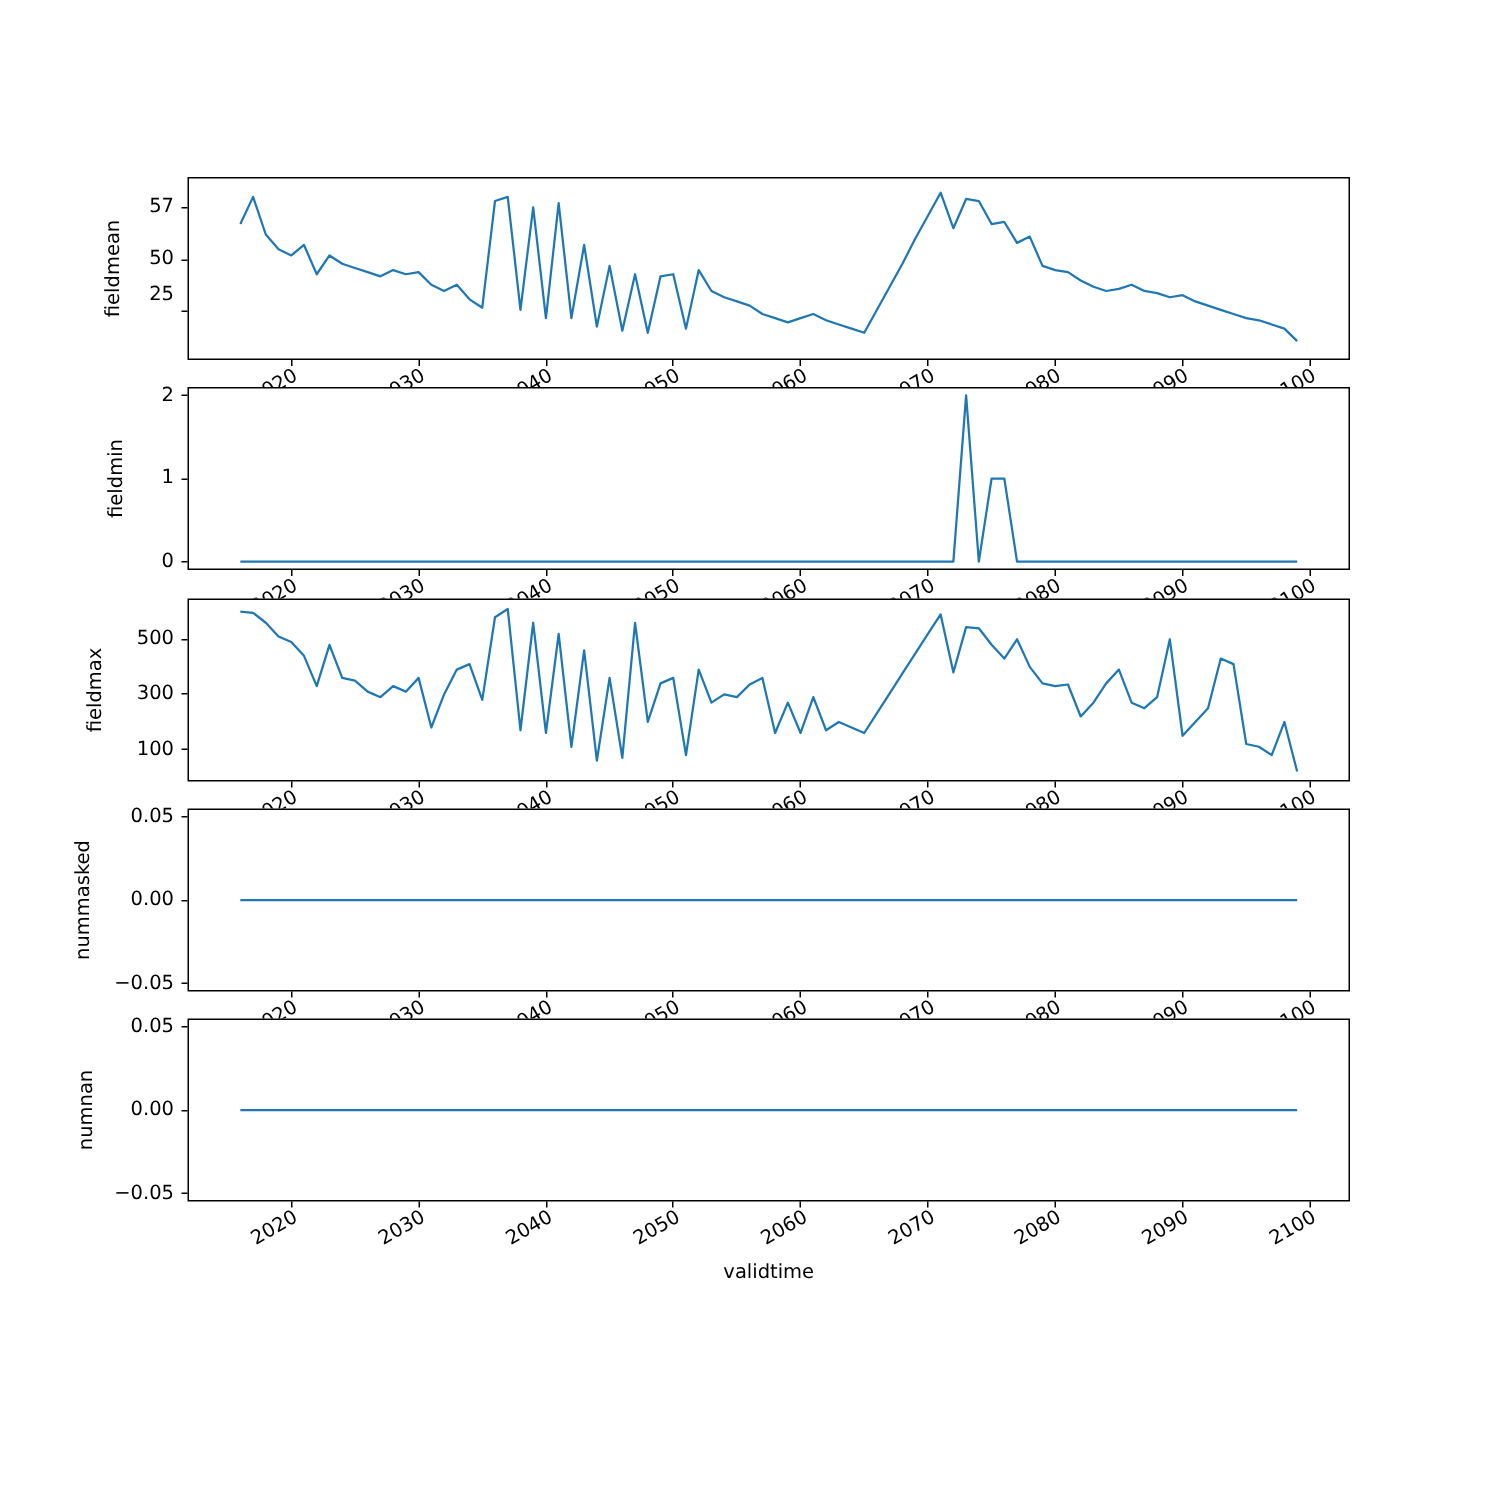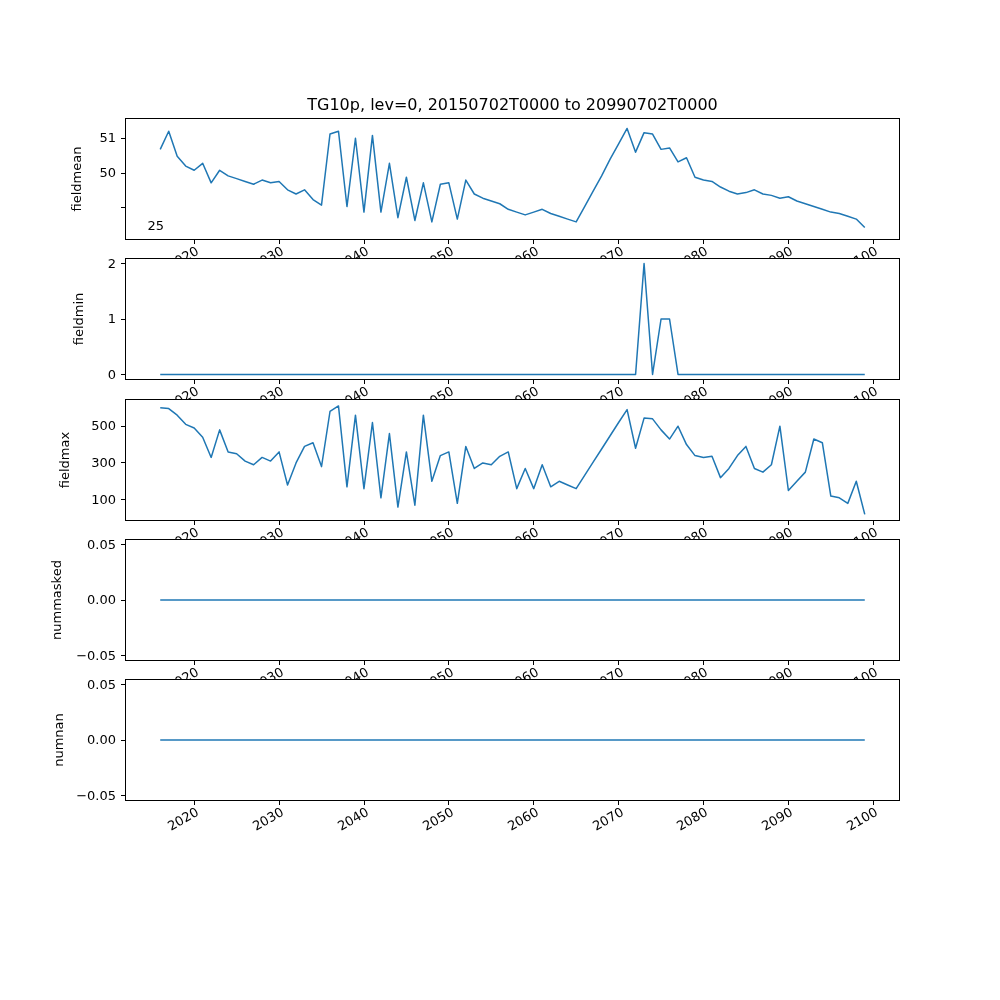--- a/index.html
+++ b/index.html
@@ -23,35 +23,34 @@
     position:absolute;font-size:13px;line-height:13px;white-space:nowrap;
     transform:rotate(-30deg);transform-origin:100% 0;
   }
   .tickmark{position:absolute;background:#000;}
   .xlabel{position:absolute;left:125px;width:775px;top:841px;text-align:center;font-size:13px;}
 </style>
 </head>
 <body>
 
 <div class="fig">
-  <div class="title">TG10p, lev=0, 20150702T0000 to 20990702T0000</div>
 
   <div class="panel-layer" style="z-index:1">
     <div class="frame" style="top: 118px;">
       <svg class="plot" viewBox="0 0 775 122" preserveAspectRatio="none">
           <polyline points="35.23,31.37 43.72,13.25 52.20,38.34 60.69,48.10 69.18,52.29 77.67,45.31 86.16,64.83 94.65,52.29 103.14,57.86 111.62,60.65 120.11,63.44 128.60,66.23 137.09,62.05 145.58,64.83 154.07,63.44 162.55,71.81 171.04,75.99 179.53,71.81 188.02,81.57 196.51,87.14 205.00,16.03 213.49,13.25 221.97,88.54 230.46,20.22 238.95,94.11 247.44,17.43 255.93,94.11 264.42,45.31 272.91,99.69 281.39,59.26 289.88,102.48 298.37,64.83 306.86,103.87 315.35,66.23 323.84,64.83 332.32,101.09 340.81,62.05 349.30,75.99 357.79,80.17 366.28,82.96 374.77,85.75 383.26,91.33 391.74,94.11 400.23,96.90 408.72,94.11 417.21,91.33 425.70,95.51 434.19,98.30 442.68,101.09 451.16,103.87 459.65,88.54 468.14,73.20 476.63,57.86 485.12,41.13 493.61,25.79 502.09,10.46 510.58,34.16 519.07,14.64 527.56,16.03 536.05,31.37 544.54,29.98 553.03,43.92 561.51,39.74 570.00,59.26 578.49,62.05 586.98,63.44 595.47,69.02 603.96,73.20 612.45,75.99 620.93,74.59 629.42,71.81 637.91,75.99 646.40,77.38 654.89,80.17 663.38,78.78 671.86,82.96 680.35,85.75 688.84,88.54 697.33,91.33 705.82,94.11 714.31,95.51 722.80,98.30 731.28,101.09 739.77,109.45" fill="none" stroke="#1f77b4" stroke-width="1.5" stroke-linejoin="round"></polyline>
         </svg>
     </div>
     <div class="ylabel" style="left: 76px; top: 179px;">fieldmean</div>
   <span class="tickmark" style="left: 121px; width: 4px; height: 1px; top: 207.4px;"></span>
-      <div class="ytlab" style="top: 218px; padding-left: 48px;">25</div>
+      <div class="ytlab" style="top: 189px;">25</div>
       <span class="tickmark" style="left: 121px; width: 4px; height: 1px; top: 172.6px;"></span>
       <div class="ytlab" style="top: 165.1px;">50</div>
       <span class="tickmark" style="left: 121px; width: 4px; height: 1px; top: 137.7px;"></span>
-      <div class="ytlab" style="top: 130.2px;">51</div>
+      <div class="ytlab" style="top: 130.2px;">57</div>
       <span class="tickmark" style="width: 1px; height: 4px; top: 240px; left: 193.7px;"></span>
       <span class="xtlab" style="top: 244px; right: 805.8px;">2020</span>
       <span class="tickmark" style="width: 1px; height: 4px; top: 240px; left: 278.6px;"></span>
       <span class="xtlab" style="top: 244px; right: 720.9px;">2030</span>
       <span class="tickmark" style="width: 1px; height: 4px; top: 240px; left: 363.5px;"></span>
       <span class="xtlab" style="top: 244px; right: 636px;">2040</span>
       <span class="tickmark" style="width: 1px; height: 4px; top: 240px; left: 448.3px;"></span>
       <span class="xtlab" style="top: 244px; right: 551.2px;">2050</span>
       <span class="tickmark" style="width: 1px; height: 4px; top: 240px; left: 533.2px;"></span>
       <span class="xtlab" style="top: 244px; right: 466.3px;">2060</span>
@@ -190,13 +189,14 @@
       <span class="tickmark" style="width: 1px; height: 4px; top: 801px; left: 618.1px;"></span>
       <span class="xtlab" style="top: 805px; right: 381.4px;">2070</span>
       <span class="tickmark" style="width: 1px; height: 4px; top: 801px; left: 703px;"></span>
       <span class="xtlab" style="top: 805px; right: 296.5px;">2080</span>
       <span class="tickmark" style="width: 1px; height: 4px; top: 801px; left: 787.9px;"></span>
       <span class="xtlab" style="top: 805px; right: 211.6px;">2090</span>
       <span class="tickmark" style="width: 1px; height: 4px; top: 801px; left: 872.8px;"></span>
       <span class="xtlab" style="top: 805px; right: 126.7px;">2100</span>
     </div>
 
+  <div class="xlabel">validtime</div>
 </div>
 
 </body></html>

